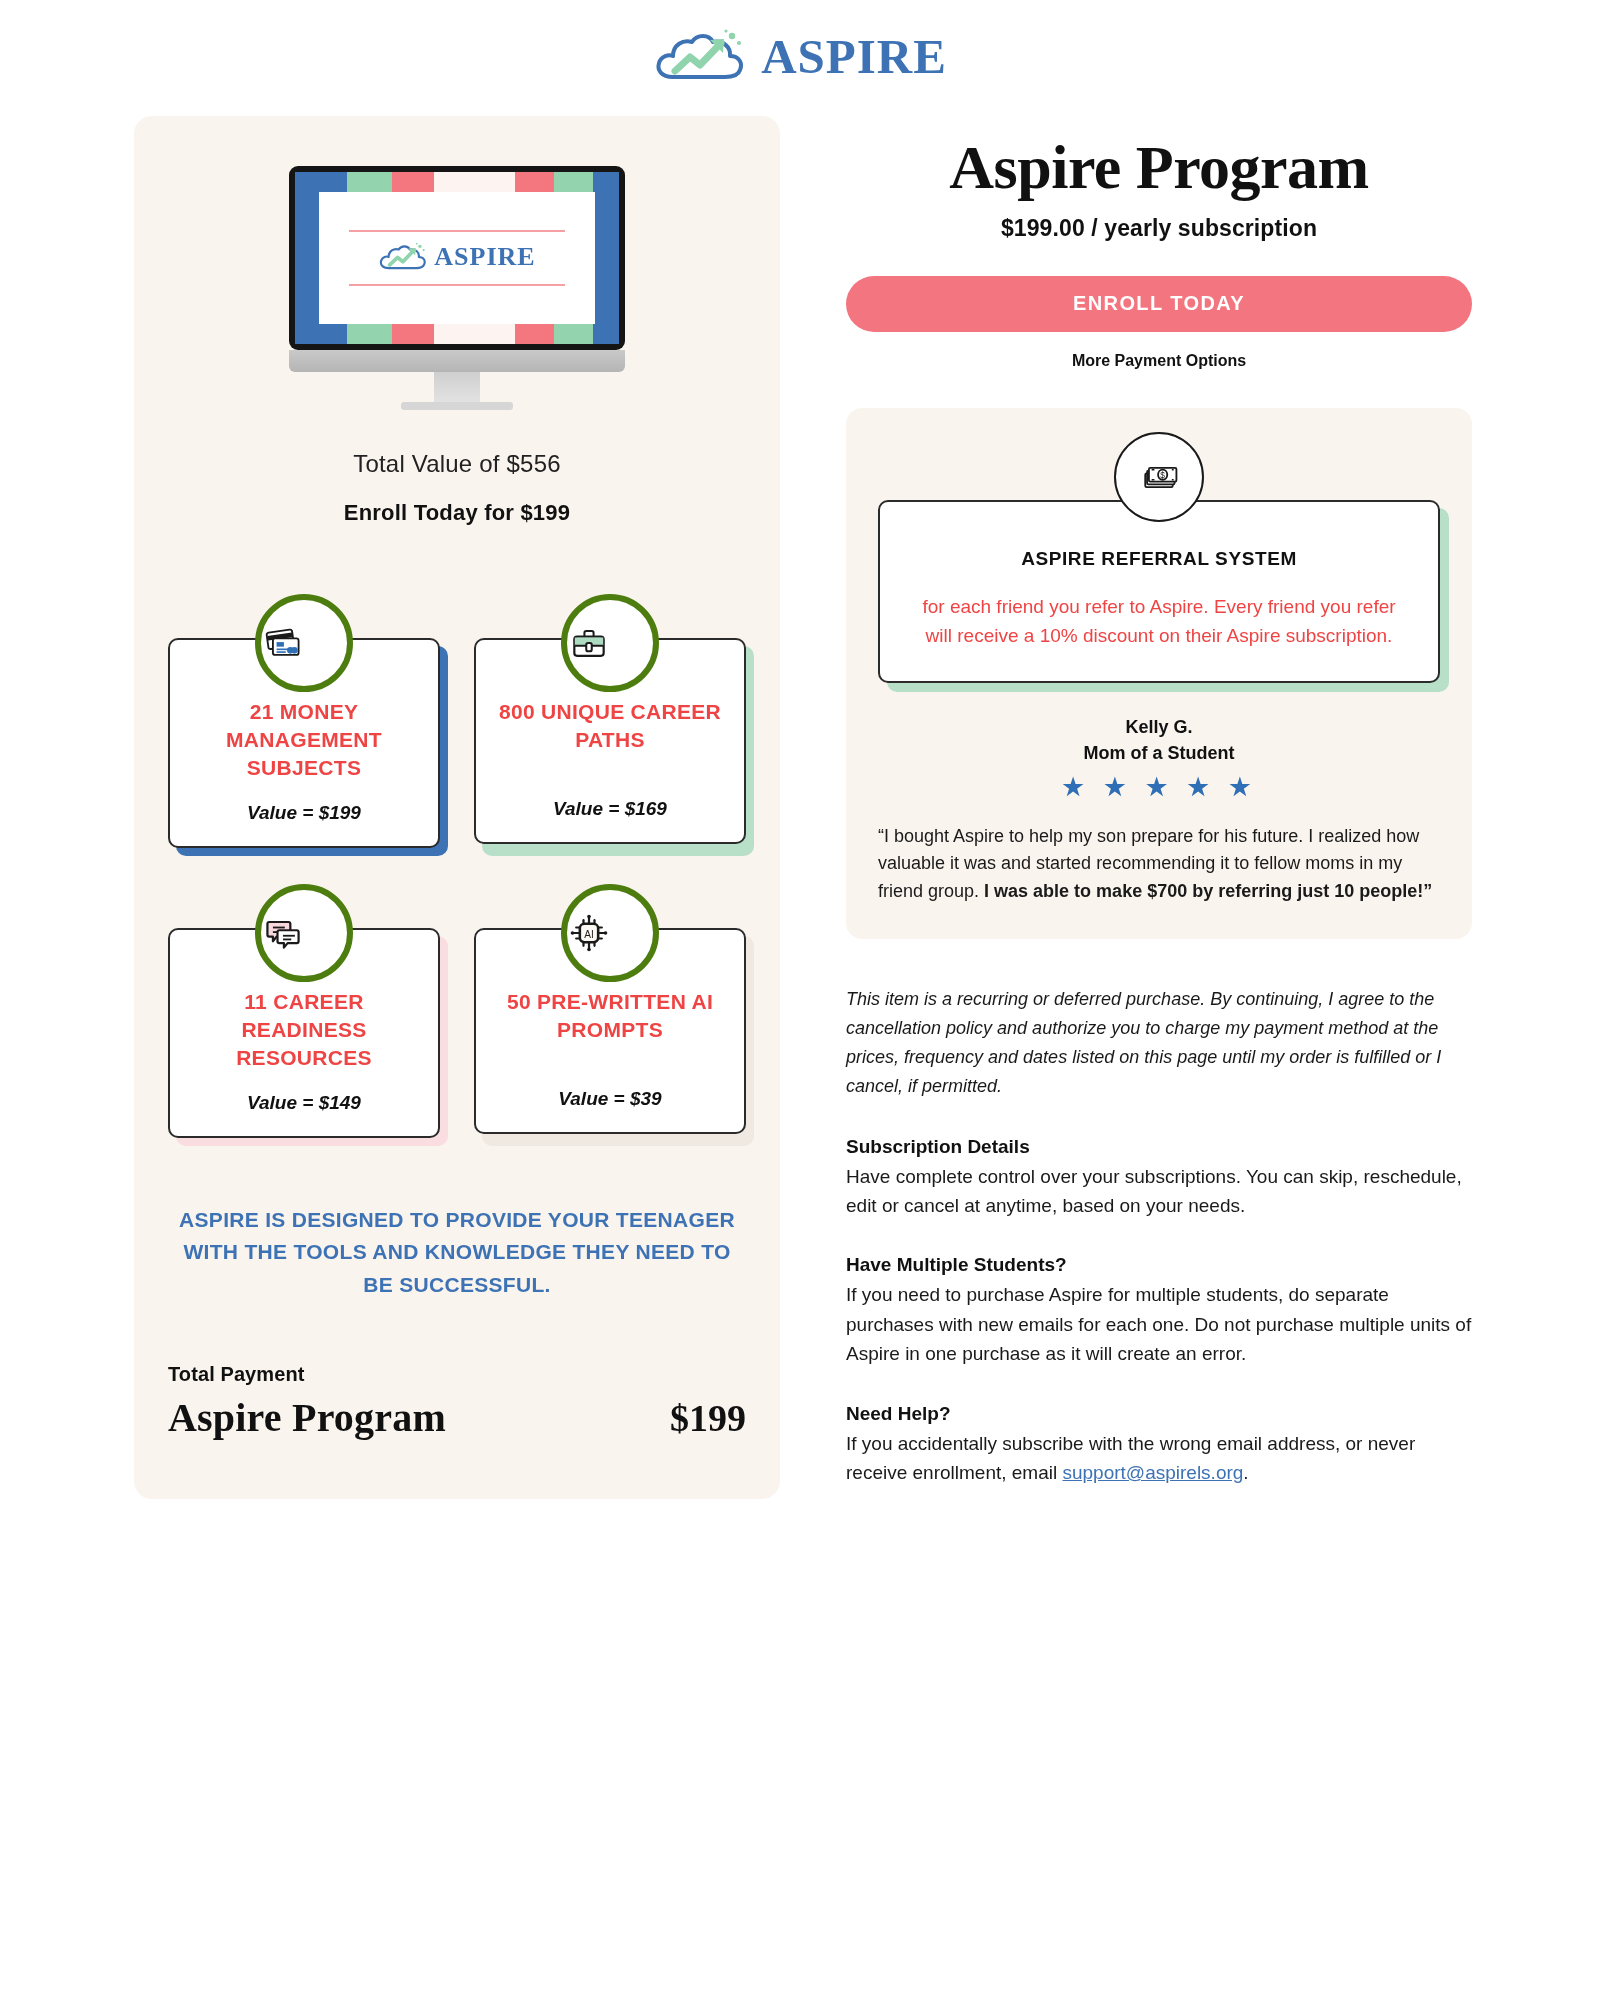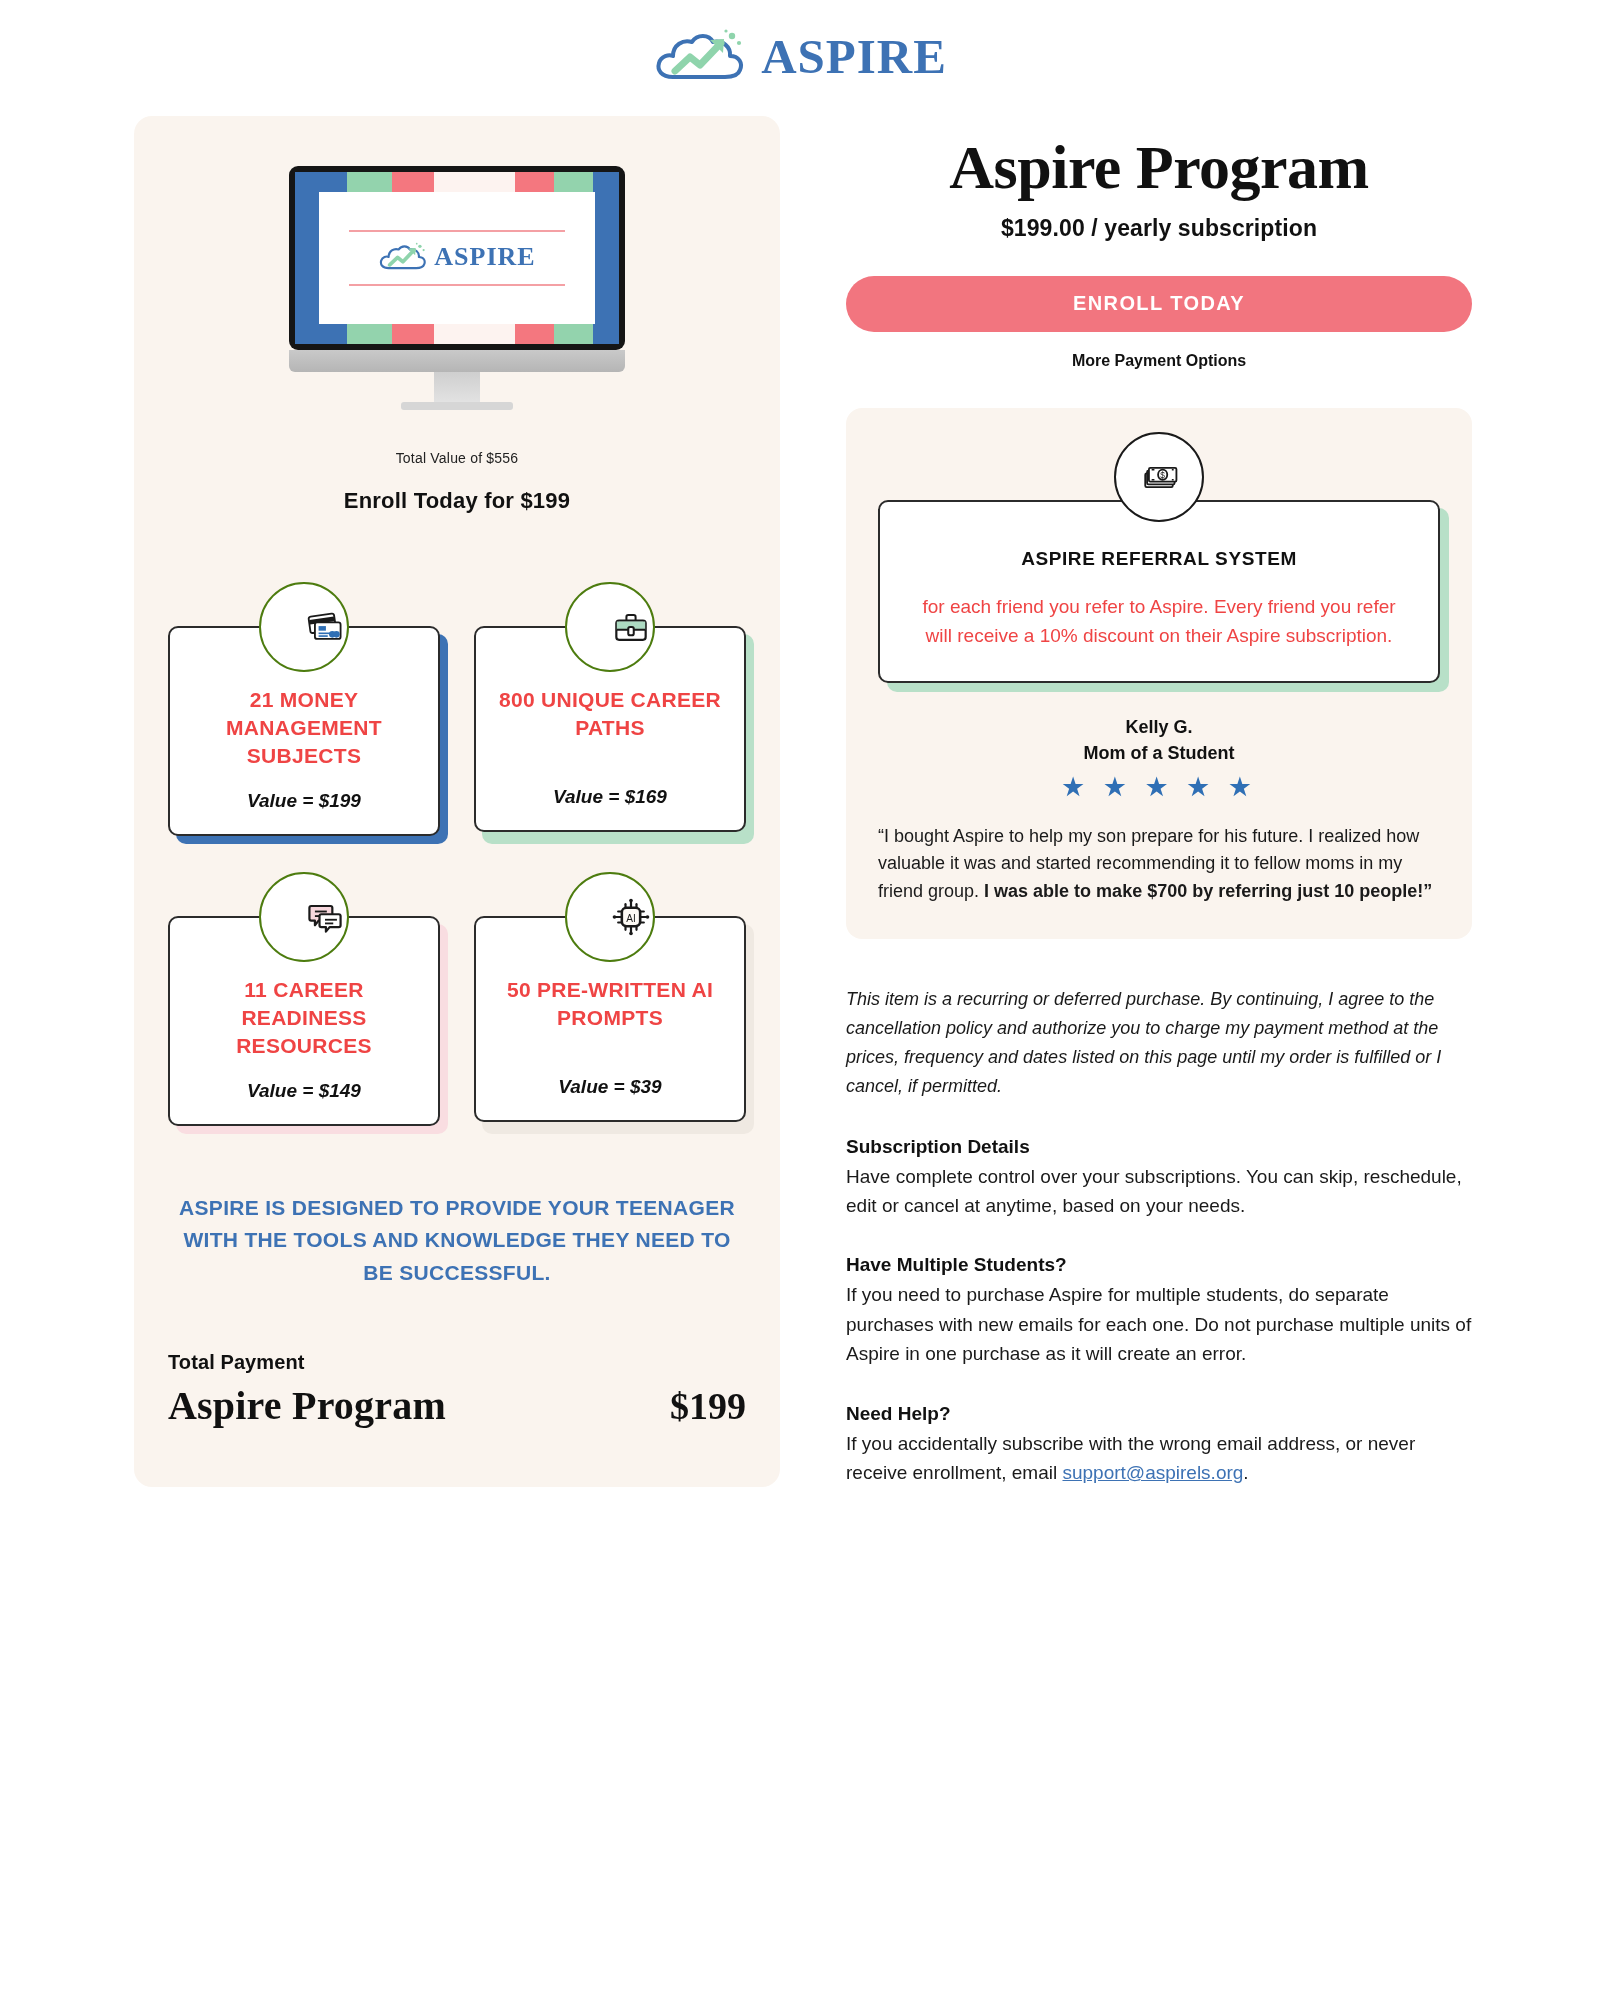--- a/index.html
+++ b/index.html
@@ -69,37 +69,37 @@
   }
   .card-rule{height:2px;width:78%;background:#f4a0a4;}
   .card-logo{display:flex;align-items:center;gap:4px;}
   .card-logo .logo-mark{width:52px;height:34px;}
   .card-logo .logo-word{font-size:26px;padding-bottom:2px;}
   .monitor-neck{width:46px;height:30px;background:linear-gradient(180deg,#cfcfcf,#e2e2e2);margin:0 auto;}
   .monitor-base{width:112px;height:8px;background:#d6d6d6;border-radius:3px;margin:0 auto;}
   .monitor-lip{height:22px;background:linear-gradient(180deg,#c9c9c9,#b5b5b5);border-radius:0 0 6px 6px;}
 
   
-  .value-line{text-align:center;font-size:14px;color:#222;margin-top:30px;letter-spacing:.2px;}
+  .value-line{text-align:center;font-size:24px;color:#222;margin-top:30px;letter-spacing:.2px;}
   .value-bold{text-align:center;font-size:22px;font-weight:700;color:#111;margin-top:22px;letter-spacing:.2px;}
 
   
   .feature-grid{
     display:grid;
     grid-template-columns:1fr 1fr;
     gap:36px 34px;
     margin-top:68px;
   }
   .feature-cell{position:relative;padding-top:44px;}
   .feature-icon{
     position:absolute;
     top:0;left:50%;transform:translateX(-50%);
     width:86px;height:86px;border-radius:50%;
-    background:#ffffff;border:2px solid #4d7c0f;
-    display:flex;align-items:center;justify-content:flex-end;
+    background:#ffffff;border:6px solid #4d7c0f;
+    display:flex;align-items:center;justify-content:flex-start;
     z-index:3;
   }
   .feature-box{
     position:relative;
     background:#ffffff;
     border:2px solid #2b2b2b;
     border-radius:10px;
     min-height:206px;
     padding:58px 14px 22px;
     box-sizing:border-box;

